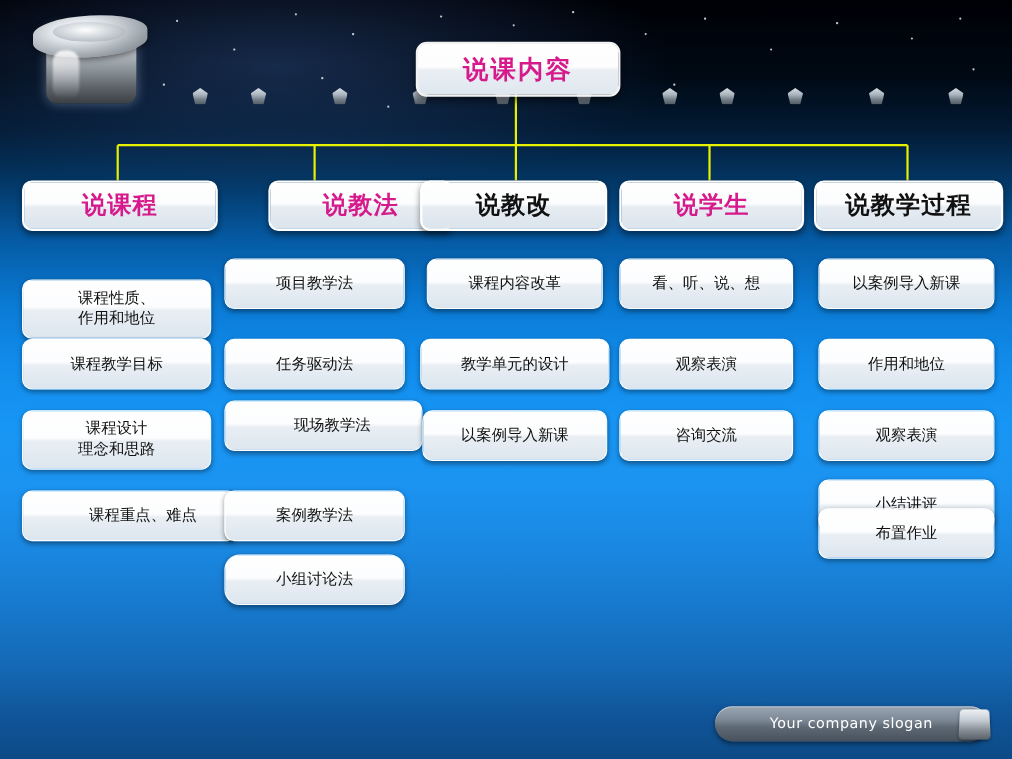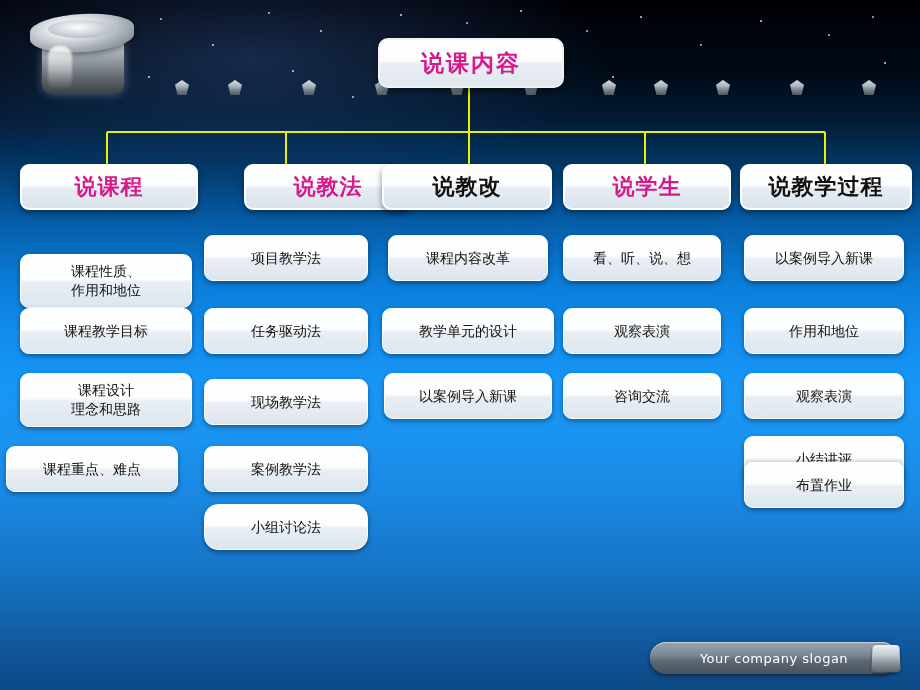--- a/index.html
+++ b/index.html
@@ -222,34 +222,34 @@
     <span style="white-space:pre-line">课程性质、
 作用和地位</span>
   </div>
   <div class="item" style="left:20px;top:308px;width:170px;height:44px;">
     <span style="white-space:pre-line">课程教学目标</span>
   </div>
   <div class="item" style="left:20px;top:373px;width:170px;height:52px;">
     <span style="white-space:pre-line">课程设计
 理念和思路</span>
   </div>
-  <div class="item" style="left:6px;top:446px;width:170px;height:44px;">
+  <div class="item" style="left:20px;top:446px;width:170px;height:44px;padding-left:24px;">
     <span style="white-space:pre-line">课程重点、难点</span>
   </div>
 
   <div class="hdr" style="left:204px;top:164px;width:164px;margin-left:40px;">
     <span style="color:#d61a8c">说教法</span>
   </div>
   <div class="item" style="left:204px;top:235px;width:162px;height:44px;">
     <span>项目教学法</span>
   </div>
   <div class="item" style="left:204px;top:308px;width:162px;height:44px;">
     <span>任务驱动法</span>
   </div>
-  <div class="item" style="left:204px;top:379px;width:162px;height:44px;">
+  <div class="item" style="left:204px;top:364px;width:162px;height:44px;padding-left:16px;">
     <span>现场教学法</span>
   </div>
   <div class="item" style="left:204px;top:446px;width:162px;height:44px;">
     <span>案例教学法</span>
   </div>
   <div class="item" style="left:204px;top:504px;width:162px;height:44px;border-radius:14px;">
     <span>小组讨论法</span>
   </div>
 
   <div class="hdr" style="left:382px;top:164px;width:166px;">

